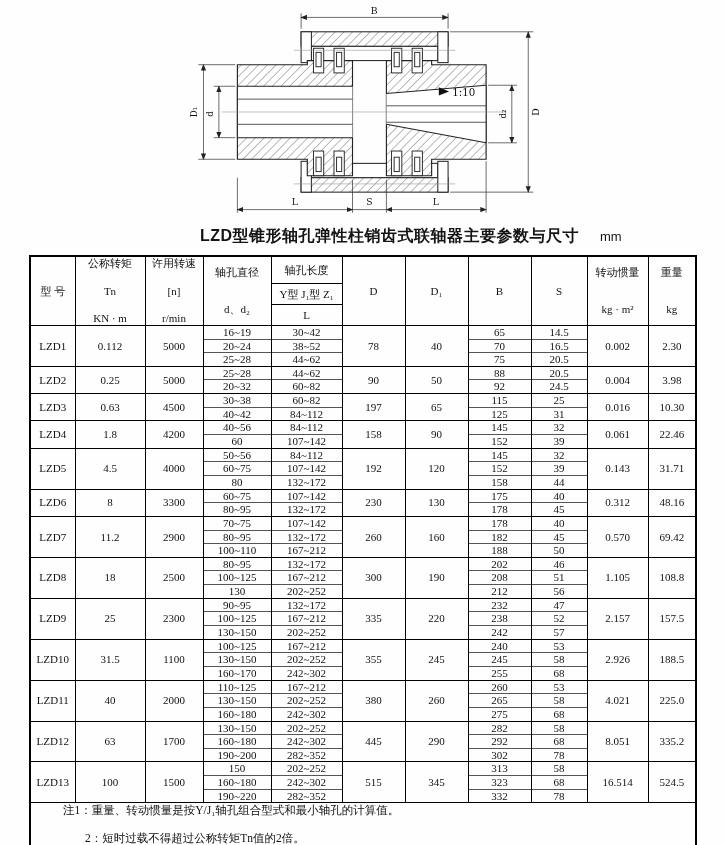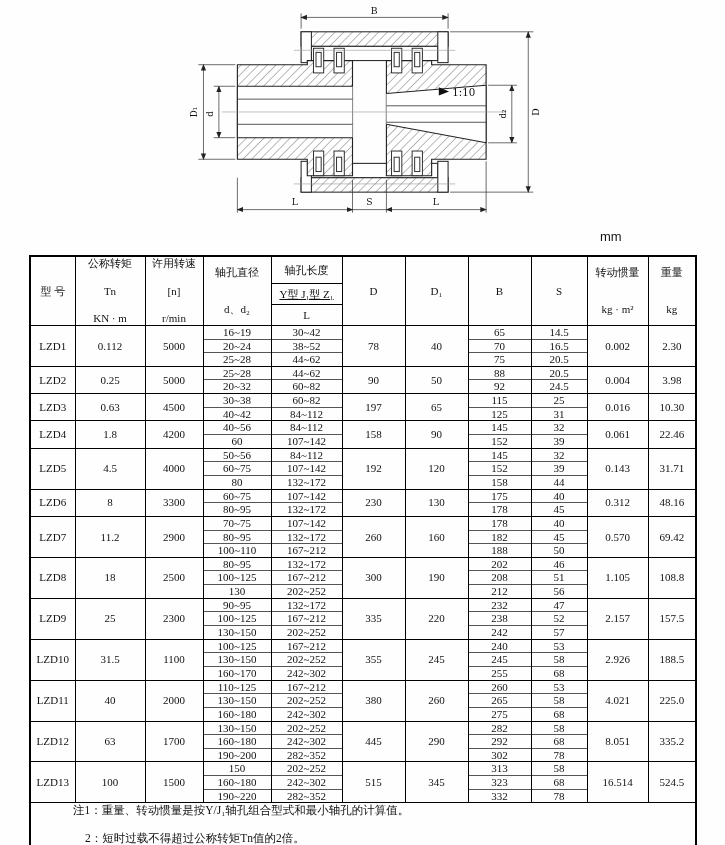--- a/index.html
+++ b/index.html
@@ -15,29 +15,29 @@
     font-size:13px;color:#141414;}
   .table-wrap{position:absolute;left:29px;top:255px;}
   table.params{border-collapse:collapse;table-layout:fixed;width:666px;border:2px solid #000;}
   table.params td,table.params th{
     border-left:1px solid #000;border-right:1px solid #000;
     font-size:11px;font-weight:normal;text-align:center;vertical-align:middle;
     padding:0;line-height:1.15;color:#111;white-space:nowrap;overflow:hidden;
   }
   thead th{border:1px solid #000;}
   thead tr.h1 th{height:21px;}
-  thead tr.h2 th{height:16px;text-decoration:underline;}
+  thead tr.h2 th{height:16px;}
   thead tr.h3 th{height:16px;}
   .hstack{display:flex;flex-direction:column;justify-content:center;gap:15px;}
   .hspread{display:flex;flex-direction:column;justify-content:space-between;height:50px;padding:2px 0;}
   tbody.data td{height:12.6px;}
   tbody.data tr.mstart td{border-top:1.5px solid #000;}
   tbody.data tr.mcont td.subcol{border-top:1px solid #555;}
   tbody.notes td{border-top:1.5px solid #000;height:42px;text-align:left;vertical-align:middle;}
-  .note-line1{padding-left:42px;font-size:11.5px;}
+  .note-line1{padding-left:32px;font-size:11.5px;}
   .note-line2{padding-left:54px;font-size:11.5px;margin-top:15px;}
   svg text{font-family:"DejaVu Serif","Liberation Serif",serif;fill:#111;}
 </style>
 </head>
 <body>
 
 <div class="drawing-wrap">
 <svg width="370" height="214" viewBox="0 0 360 208">
   <defs>
     <pattern id="hatch" patternUnits="userSpaceOnUse" width="6" height="6" patternTransform="rotate(45)">
@@ -166,20 +166,21 @@
   <text x="106" y="194" font-size="9" text-anchor="middle">L</text>
   <text x="178.5" y="194" font-size="9" text-anchor="middle">S</text>
   <text x="243" y="194" font-size="9" text-anchor="middle">L</text>
 
   <polygon points="246,79 246,87 256,83" fill="#111"></polygon>
   <text x="259" y="87" font-size="10">1:10</text>
 </svg>
 </div>
 
 <div class="title-row">
+  <span class="doc-title">LZD型锥形轴孔弹性柱销齿式联轴器主要参数与尺寸</span>
   <span class="unit-label">mm</span>
 </div>
 
 <div class="table-wrap">
 <table class="params">
   <colgroup>
     <col style="width:45px">
         <col style="width:70px">
         <col style="width:58px">
         <col style="width:68px">

